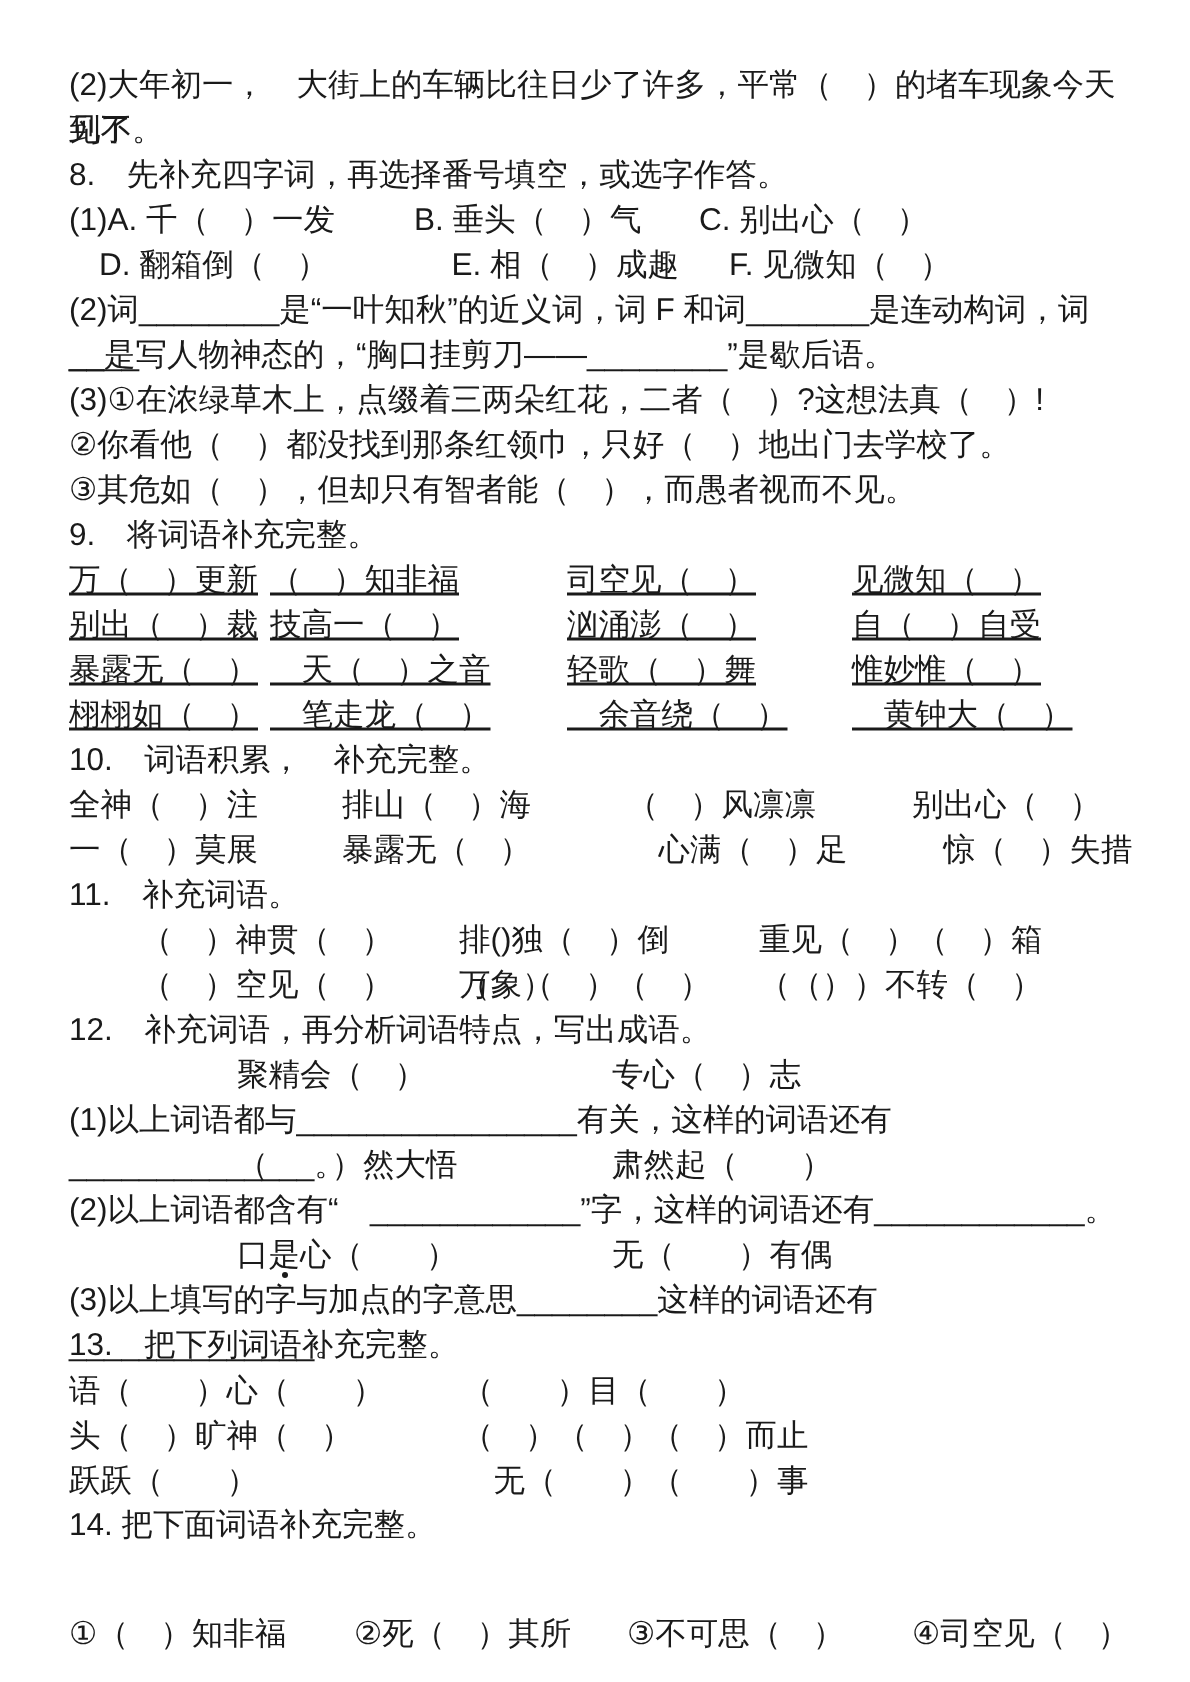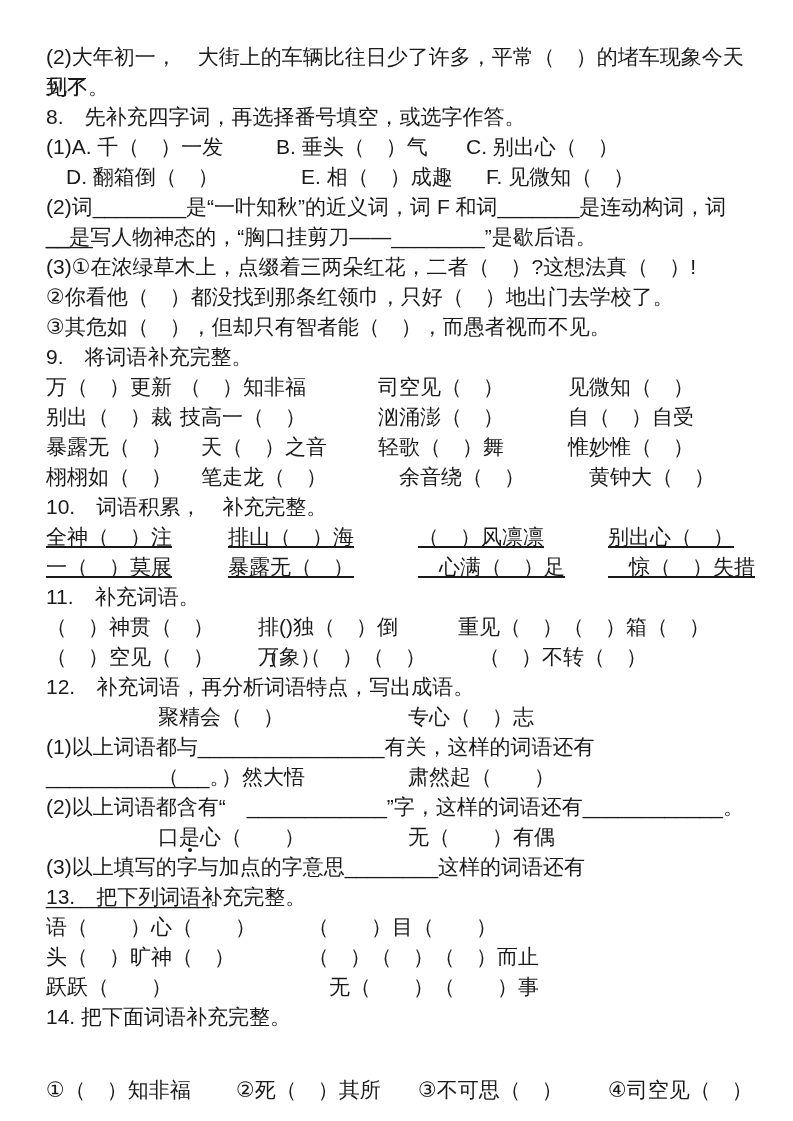--- a/index.html
+++ b/index.html
@@ -28,23 +28,23 @@
     height: 30px;
   }
   .grid {
     display: grid;
     align-items: baseline;
   }
   .grid > span { display: block; }
   
   .g-q8a  { grid-template-columns: 230px 190px 1fr; }
   .g-q8b  { margin-left: 20px; grid-template-columns: 235px 185px 1fr; }
-  .g-q9   { grid-template-columns: 134px 198px 190px 1fr; }
-  .g-q10  { grid-template-columns: 182px 190px 190px 1fr; text-decoration: underline; }
-  .g-q11  { grid-template-columns: 212px 200px 1fr; }
+  .g-q9   { grid-template-columns: 134px 198px 190px 1fr; text-decoration: underline; }
+  .g-q10  { grid-template-columns: 182px 190px 190px 1fr; }
+  .g-q11  { grid-template-columns: 212px 200px 1fr; margin-left: 48px; }
   .g-q12  { margin-left: 112px; grid-template-columns: 250px 1fr; }
   .g-q13  { grid-template-columns: 262px 1fr; font-family: Liberation Serif, serif; }
   .g-q14  { grid-template-columns: 190px 182px 190px 1fr; margin-top: 43px; }
   
   .emph { position: relative; }
   .emph::after {
     content: "";
     position: absolute;
     left: 50%;
     transform: translateX(-50%);

